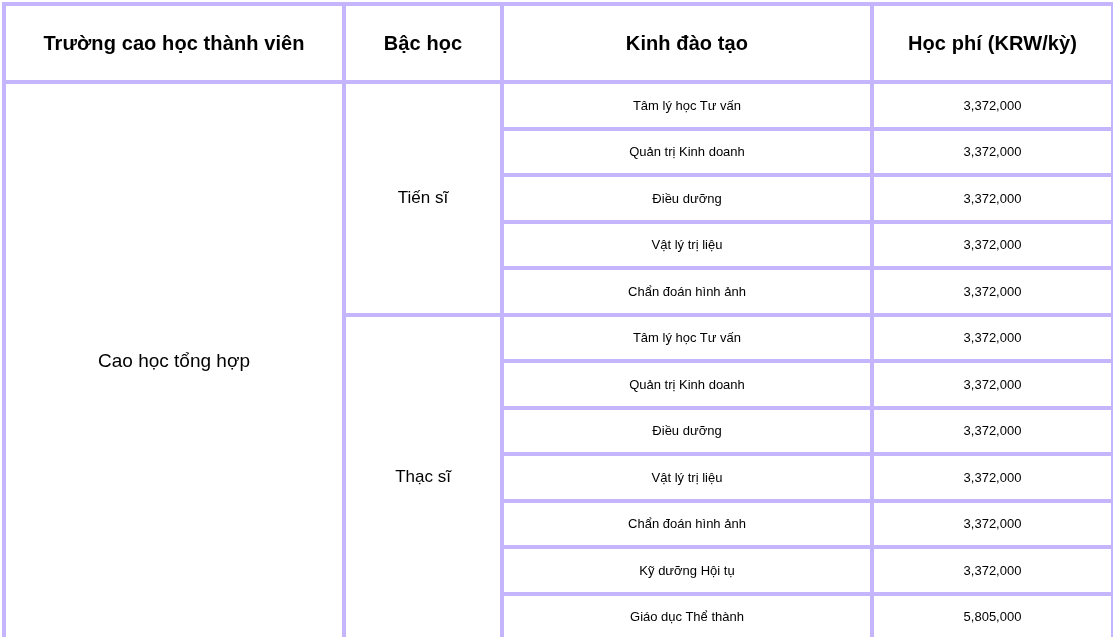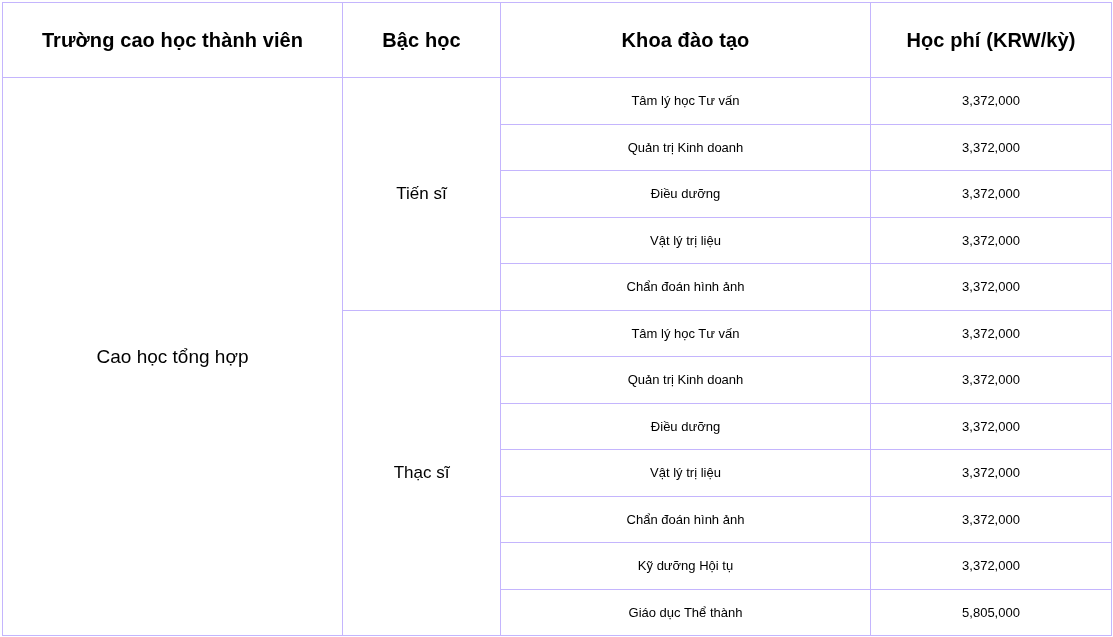--- a/index.html
+++ b/index.html
@@ -19,21 +19,21 @@
     box-sizing: border-box;
   }
   table.tuition-table {
     border-collapse: collapse;
     table-layout: fixed;
     width: 1109px;
     margin: 2px 2px 0 2px;
   }
   table.tuition-table td,
   table.tuition-table th {
-    border: 1px solid #c4b5fd;
+    border: 4px solid #c4b5fd;
     padding: 0;
     vertical-align: middle;
     text-align: center;
   }
   thead th {
     height: 74px;
     font-size: 20px;
     font-weight: bold;
     letter-spacing: 0.1px;
   }
@@ -73,21 +73,21 @@
     <colgroup>
       <col class="col-school">
       <col class="col-level">
       <col class="col-dept">
       <col class="col-fee">
     </colgroup>
     <thead>
       <tr>
         <th>Trường cao học thành viên</th>
         <th>Bậc học</th>
-        <th>Khoa đào tạo</th>
+        <th>Kinh đào tạo</th>
         <th>Học phí (KRW/kỳ)</th>
       </tr>
     </thead>
     <tbody>
 
       <tr>
         <td class="school-cell" rowspan="12">Cao học tổng hợp</td>
         <td class="level-cell" rowspan="5">Tiến sĩ</td>
         <td class="dept-cell">Tâm lý học Tư vấn</td>
         <td class="fee-cell">3,372,000</td>

